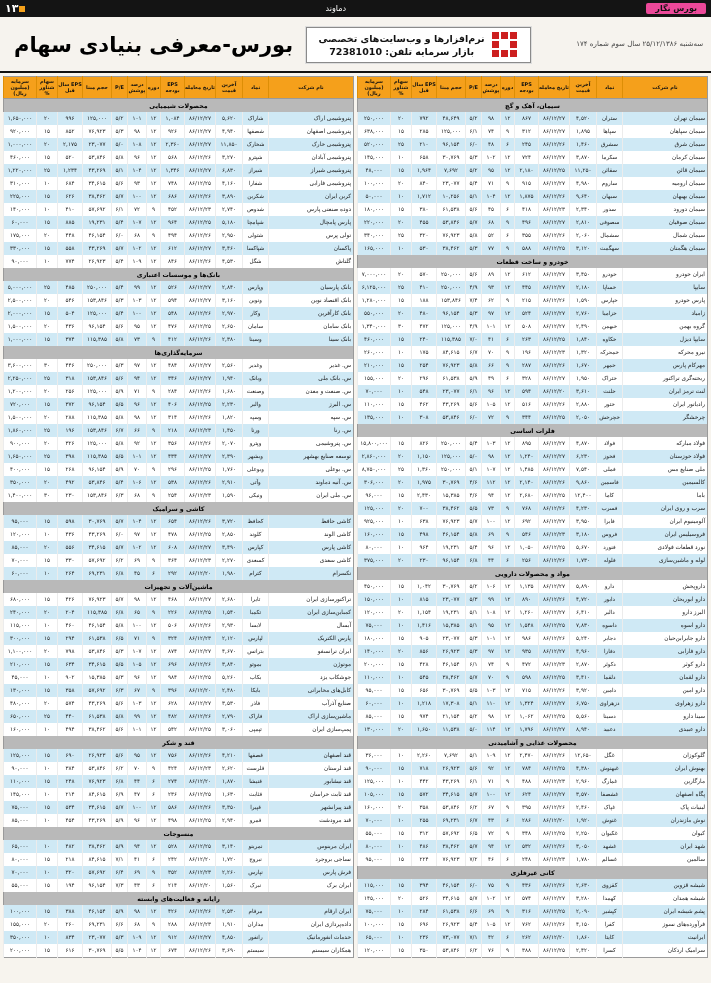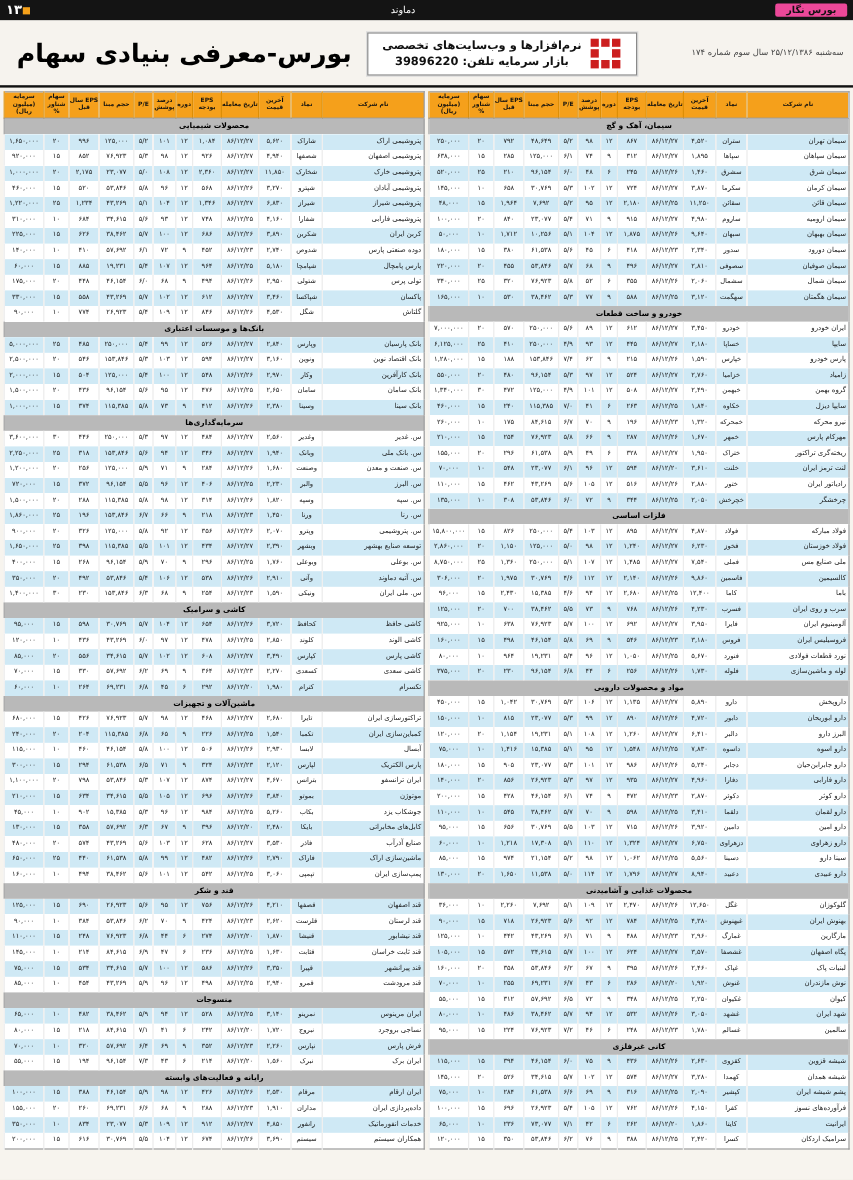--- a/index.html
+++ b/index.html
@@ -63,21 +63,21 @@
         <rect x="9" y="0" width="7" height="7" fill="#cc1f1f"></rect>
         <rect x="18" y="0" width="7" height="7" fill="#cc1f1f"></rect>
         <rect x="0" y="9" width="7" height="7" fill="#cc1f1f"></rect>
         <rect x="18" y="9" width="7" height="7" fill="#cc1f1f"></rect>
         <rect x="0" y="18" width="7" height="7" fill="#cc1f1f"></rect>
         <rect x="9" y="18" width="7" height="7" fill="#cc1f1f"></rect>
         <rect x="18" y="18" width="7" height="7" fill="#cc1f1f"></rect>
       </svg>
       <div class="adtext">
         <div class="l1">نرم‌افزارها و وب‌سایت‌های تخصصی</div>
-        <div class="l2">بازار سرمایه تلفن: 39896220</div>
+        <div class="l2">بازار سرمایه تلفن: 72381010</div>
       </div>
     </div>
     <h1 class="title">بورس-معرفی بنیادی سهام</h1>
   </div>
 
   <div class="tables">
     <div class="tcol">
       <table>
           <colgroup>
             <col>

